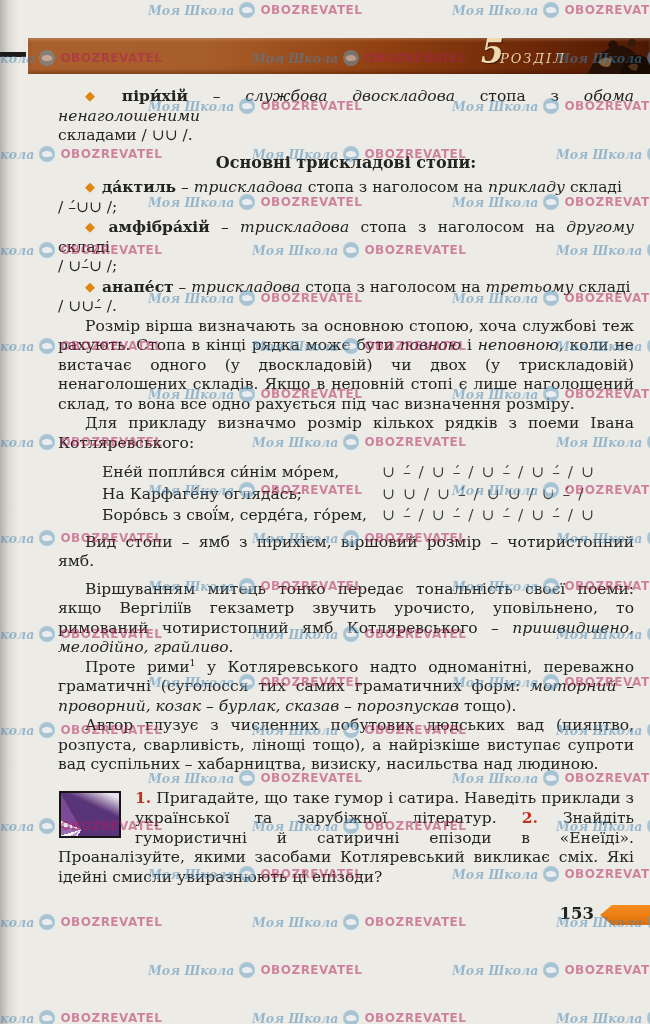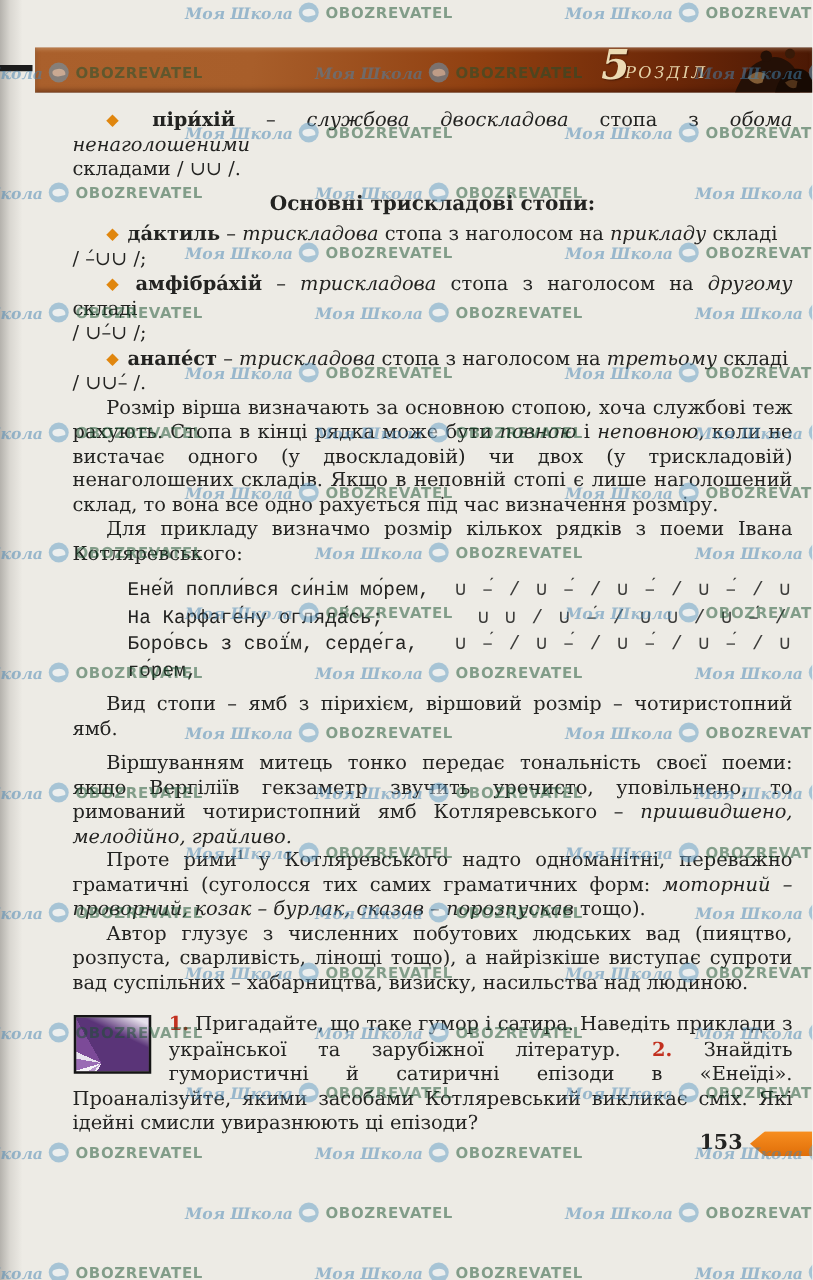--- a/index.html
+++ b/index.html
@@ -28,21 +28,21 @@
   .content { position:absolute; left:42px; width:576px; top:86px; z-index:3;
     font-size:15.5px; line-height:19.5px; text-align:justify;margin-left:16px; }
   .para { margin:0; text-indent:27px; }
   .bullet { color:#e0860e; font-size:13px; margin-right:7px; vertical-align:1px; }
   .b { font-weight:bold; } .i { font-style:italic; }
   .red { color:#c2301f; }
   .sup { vertical-align:super; font-size:.62em; line-height:0; }
   .center-head { text-align:center; text-indent:0; font-weight:bold; font-size:16px; margin:7px 0 5px; }
 
   
-  .verse { margin:9px 0 6px 44px; line-height:21.5px; text-align:left;font-family:Liberation Mono, monospace; }
+  .verse { margin:9px 0 6px 44px; line-height:21.5px; text-align:left; }
   .verse-row { display:flex; }
   .verse-text { width:280px; }
   .verse-scan { letter-spacing:1.5px; color:#3c3c3a; white-space:nowrap; }
 
   
   .exercise { margin:13px 0 9px; }
   .ex-img { float:left; width:62px; height:47px; margin:3px 14px 2px 1px;
     border:2px solid #151515; box-sizing:border-box;
     background:
       linear-gradient(205deg, rgba(255,255,255,.85) 8%, rgba(255,255,255,0) 35%),
@@ -60,21 +60,21 @@
   
   .wm-layer { position:absolute; inset:0; z-index:10; pointer-events:none; }
   .wm { position:absolute; display:flex; align-items:center; gap:5px; white-space:nowrap;
     opacity:.5; filter:saturate(.9); }
   .wm-school { font-family:"DejaVu Serif", serif; font-style:italic; font-weight:bold;
     font-size:12.5px; color:#3f86ba; }
   .wm-logo { width:16px; height:16px; border-radius:50%; background:#5e9fcc; position:relative; flex:0 0 auto; }
   .wm-logo::after { content:""; position:absolute; left:3px; top:5px; width:10px; height:6px;
     background:#e9f2f8; border-radius:60% 100% 20% 80%; transform:rotate(-12deg); }
   .wm-brand { font-family:"DejaVu Sans", sans-serif; font-weight:bold; font-size:12px;
-    letter-spacing:.5px; color:#14532d; }
+    letter-spacing:.5px; color:#be185d; }
 </style>
 </head>
 <body>
 
 <div class="page">
   <div class="spine"></div>
   <div class="corner-dash"></div>
 
   <header class="banner">
     <span class="ch-num">5</span>

